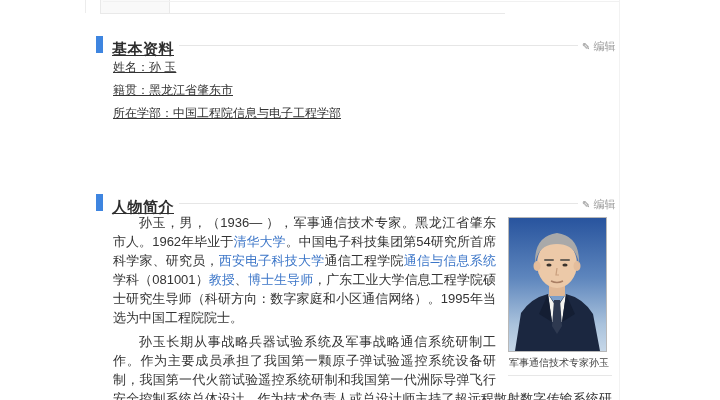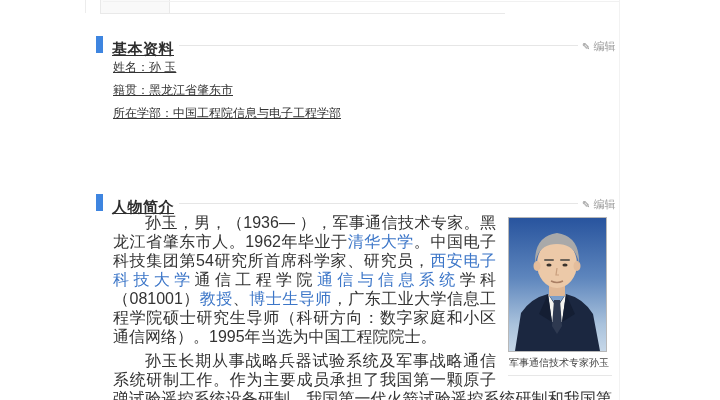--- a/index.html
+++ b/index.html
@@ -31,21 +31,21 @@
     white-space:nowrap;}
   .edit1{top:39px;} .edit2{top:197px;}
   .edit-link .pencil{font-size:10px;color:#8a8a8a;margin-right:3px;}
 
   
   .basic-list{position:absolute;left:113px;top:61px;text-decoration:underline;}
   .basic-item{font-size:12px;line-height:12px;margin-bottom:11px;color:var(--text);white-space:nowrap;}
 
   
   .profile-body{position:absolute;left:113px;top:213px;width:499px;}
-  .profile-body p{font-size:16px;line-height:19px;margin-bottom:5px;text-indent:2em;color:var(--text);
+  .profile-body p{font-size:13px;line-height:19px;margin-bottom:5px;text-indent:2em;color:var(--text);
     text-align:justify;}
   .profile-body a{color:var(--link);text-decoration:none;cursor:pointer;}
 
   
   .figure{float:right;width:104px;margin:4px 0 6px 12px;border-radius:13px;}
   .photo-frame{width:99px;height:135px;border:1px solid #b8b8b8;background:#2a5ca8;cursor:pointer;}
   .photo-frame svg{display:block;width:100%;height:100%;}
   .photo-caption{font-size:10px;line-height:12px;color:#444;padding:5px 1px 6px;
     border-bottom:1px solid #e7e7e7;white-space:nowrap;}
 </style>

